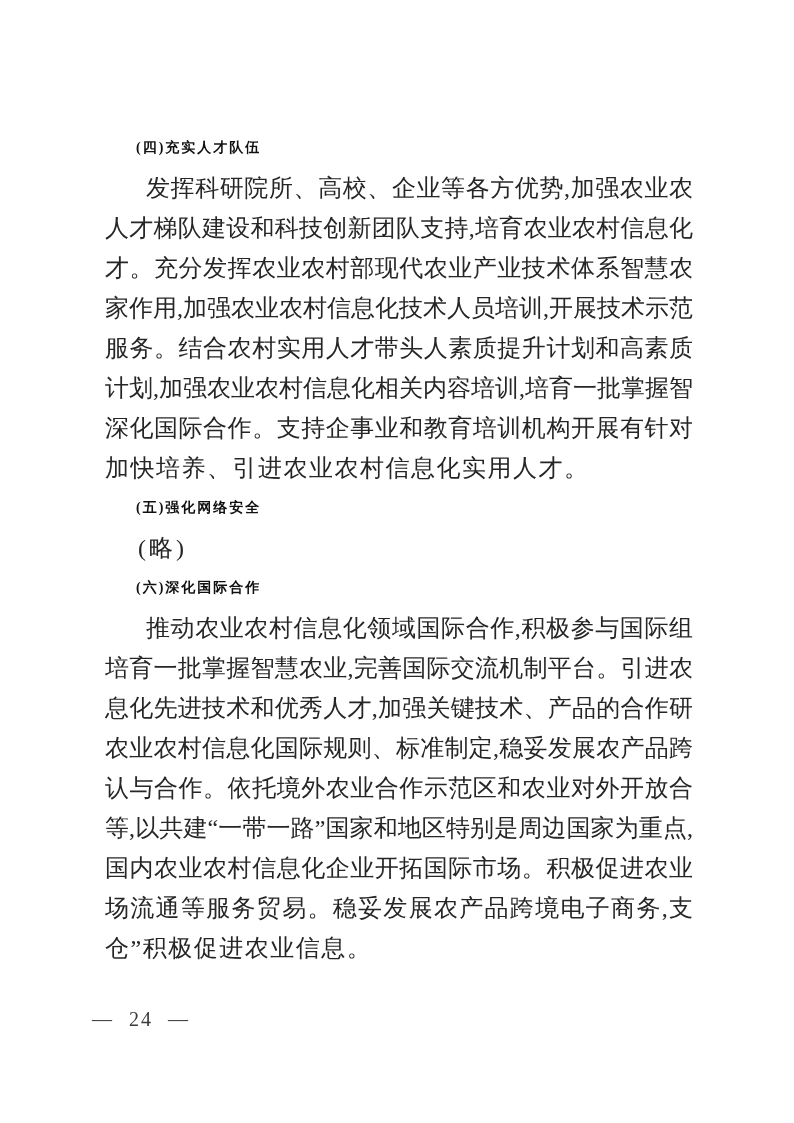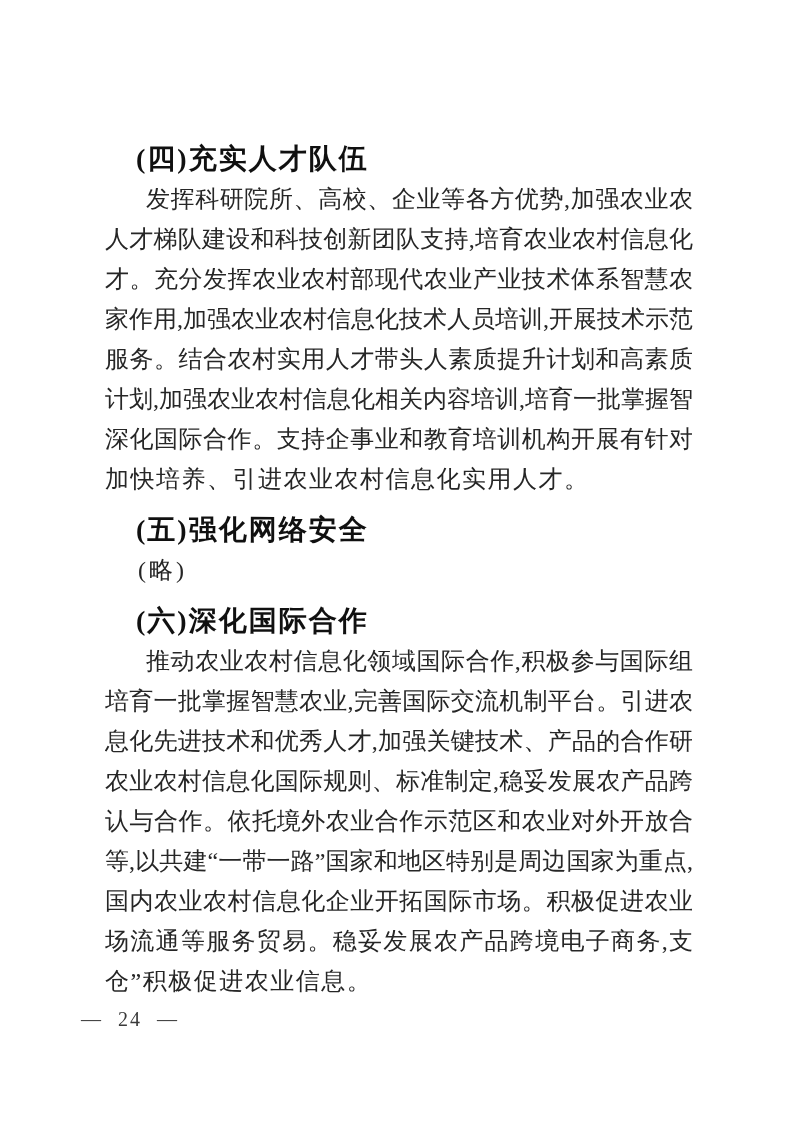--- a/index.html
+++ b/index.html
@@ -14,29 +14,28 @@
     color: #222222;
     overflow: hidden;
   }
   .content {
     position: absolute;
     left: 105px;
     top: 128px;
     width: 588px;
   }
   .heading {
-    font-size: 28px;
+    font-size: 14px;
     font-weight: 700;
     color: #101010;
     line-height: 40px;
     height: 40px;
     padding-left: 31px;
     letter-spacing: 2px;
     font-family: "Liberation Serif", "DejaVu Serif", serif;
-    margin-top: 11px;
   }
   .line {
     font-size: 24px;
     line-height: 40px;
     height: 40px;
     color: #262626;
     text-align: justify;
     text-align-last: justify;
     text-justify: inter-character;
     overflow: hidden;
@@ -50,21 +49,21 @@
     letter-spacing: 1.5px;
   }
   .line.note {
     text-align: left;
     text-align-last: left;
     padding-left: 33px;
     letter-spacing: 3px;
   }
   .pagenum {
     position: absolute;
-    left: 81px;
+    left: 92px;
     top: 1005px;
     font-size: 20px;
     line-height: 28px;
     color: #3a3a3a;
     letter-spacing: 2px;
     word-spacing: 8px;
     font-family: "Liberation Serif", "DejaVu Serif", serif;
   }
 </style>
 </head>

